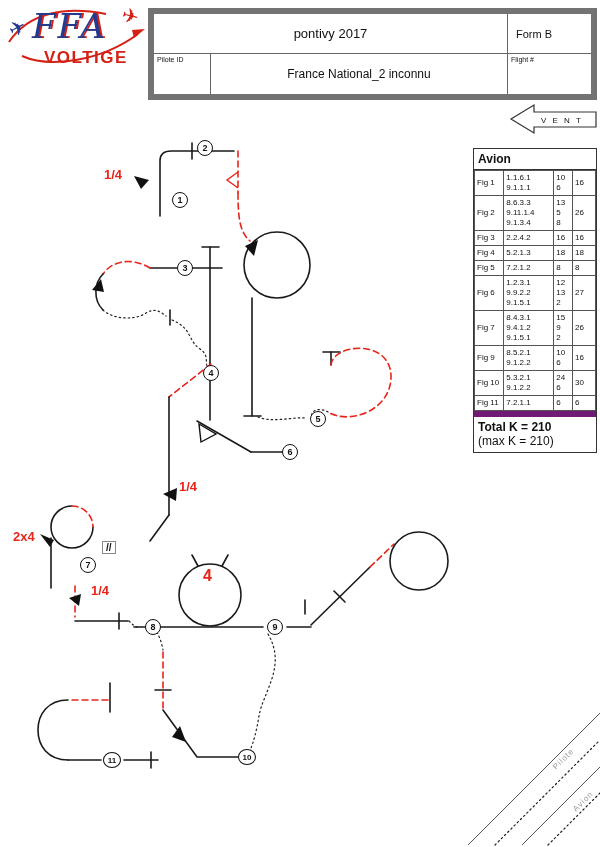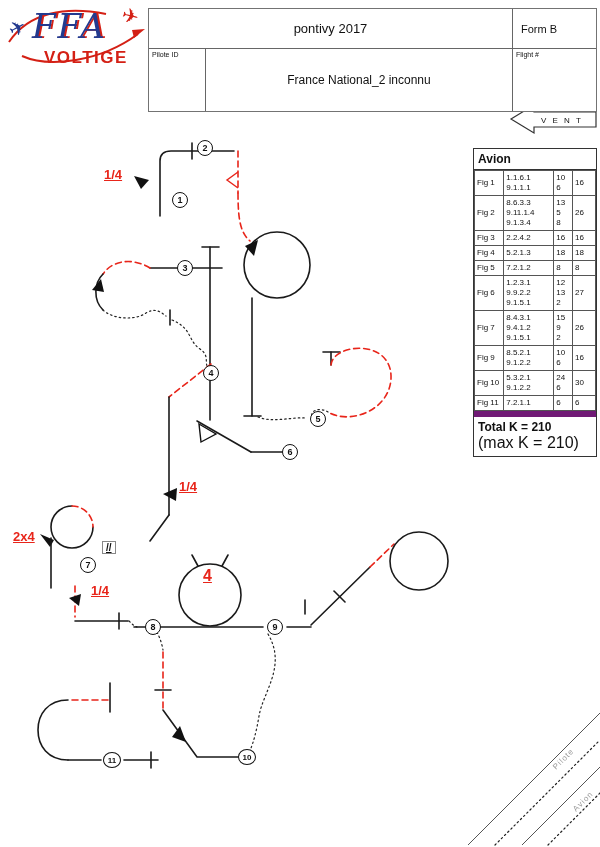--- a/index.html
+++ b/index.html
@@ -10,59 +10,59 @@
   
   .logo { position:absolute; left:4px; top:4px; width:148px; height:80px; z-index:4; }
   .logo svg { position:absolute; left:0; top:0; }
   .plane { position:absolute; color:#233a8f; font-size:20px; line-height:1; }
   .p1 { left:5px; top:14px; transform:rotate(-28deg); }
   .p2 { left:118px; top:2px; transform:rotate(14deg); color:#d42015; }
   .ffa-text { position:absolute; left:28px; top:2px; font-family:"DejaVu Serif",serif; font-style:italic; font-weight:normal; font-size:34px; color:#233a8f; text-shadow:2px 0 0 #d42015; letter-spacing:2px; }
   .voltige-text { position:absolute; left:40px; top:44px; font-size:17px; font-weight:bold; color:#d42015; letter-spacing:1.5px; }
 
   
-  .header-box { position:absolute; left:148px; top:8px; width:449px; height:104px; border:1px solid #737373; display:flex; flex-direction:column; background:#fff; z-index:3; }
+  .header-box { position:absolute; left:148px; top:8px; width:449px; height:92px; border:6px solid #737373; display:flex; flex-direction:column; background:#fff; z-index:3; }
   .h-row1 { display:flex; height:40px; border-bottom:1px solid #666; }
   .h-title { flex:1; display:flex; align-items:center; justify-content:center; font-size:13px; }
   .h-form { width:84px; border-left:1px solid #666; display:flex; align-items:center; padding-left:8px; font-size:11px; }
   .h-row2 { display:flex; flex:1;gap:10px; }
   .h-pid { width:57px; border-right:1px solid #666; font-size:7px; padding:2px 3px; }
   .h-prog { flex:1; display:flex; align-items:center; justify-content:center; font-size:12px; }
   .h-flight { width:84px; border-left:1px solid #666; font-size:7px; padding:2px 3px; }
 
   
   .avion-panel { position:absolute; left:473px; top:148px; width:124px; border:1px solid #333; background:#fff; z-index:3; }
   .avion-title { font-size:12px; font-weight:bold; padding:3px 4px; border-bottom:1px solid #333; }
   .avion-panel table { border-collapse:collapse; width:100%; }
   .avion-panel td { border:1px solid #555; font-size:8px; vertical-align:middle; padding:2px 2px; line-height:10px; }
   .c-fig { width:28px; font-size:7.5px;border-radius:11px; }
   .c-cat { width:48px; }
   .c-k  { width:18px; }
   .c-tot { width:22px; font-size:9px; }
   .avion-total { padding:3px 4px 4px; border-top:6px solid #701a75; }
   .tk { font-size:12px; font-weight:bold; }
-  .mk { font-size:16px; }
+  .mk { font-size:12px; }
 
   
   .diagram { position:absolute; left:0; top:0; z-index:1; }
   .s  { fill:none; stroke:#1a1a1a; stroke-width:1.6; stroke-linecap:round; }
   .s2 { fill:none; stroke:#555; stroke-width:1; }
   .rd { fill:none; stroke:#e8251a; stroke-width:1.6; stroke-dasharray:6 4; stroke-linecap:round; }
   .rt { fill:none; stroke:#e8251a; stroke-width:1.4; }
   .dt { fill:none; stroke:#222; stroke-width:1.2; stroke-dasharray:1.5 3; stroke-linecap:round; }
   .bf { fill:#111; stroke:none; }
   .st { fill:#fff; stroke:#111; stroke-width:1.4; }
   .va { fill:#fff; stroke:#333; stroke-width:1.2; }
   .vent-t { font-size:8px; letter-spacing:2px; fill:#111; font-family:"Liberation Sans",sans-serif; }
   .sig { font-size:8px; fill:#999; letter-spacing:1px; font-family:"Liberation Sans",sans-serif; }
 
   
   .fignum { position:absolute; width:16px; height:16px; border:1.4px solid #111; border-radius:50%; background:#fff; font-size:9px; font-weight:bold; display:flex; align-items:center; justify-content:center; z-index:5; }
   .fignum.wide { width:18px; font-size:8px; }
-  .anno { position:absolute; color:#e8251a; font-weight:bold; font-size:13px; z-index:6;text-decoration:underline; }
+  .anno { position:absolute; color:#e8251a; font-weight:bold; font-size:13px; z-index:6; }
   .anno.big { font-size:16px; }
   .anno.slash { color:#111; font-size:10px; border:1px solid #888; background:#fff; padding:0 3px; font-weight:bold; }
 </style>
 </head>
 <body>
 
 <div class="page">
 
   <div class="logo">
     <svg width="148" height="80" viewBox="0 0 148 80">

